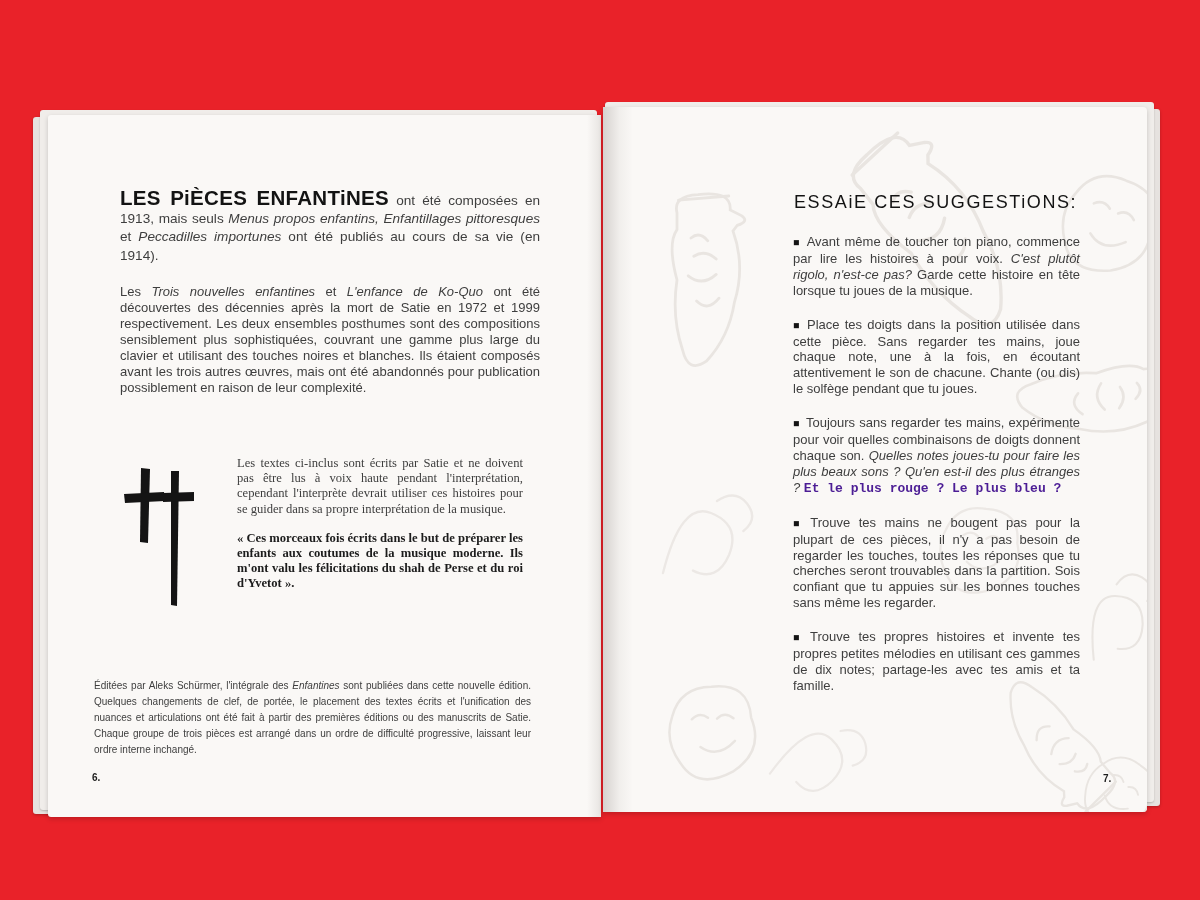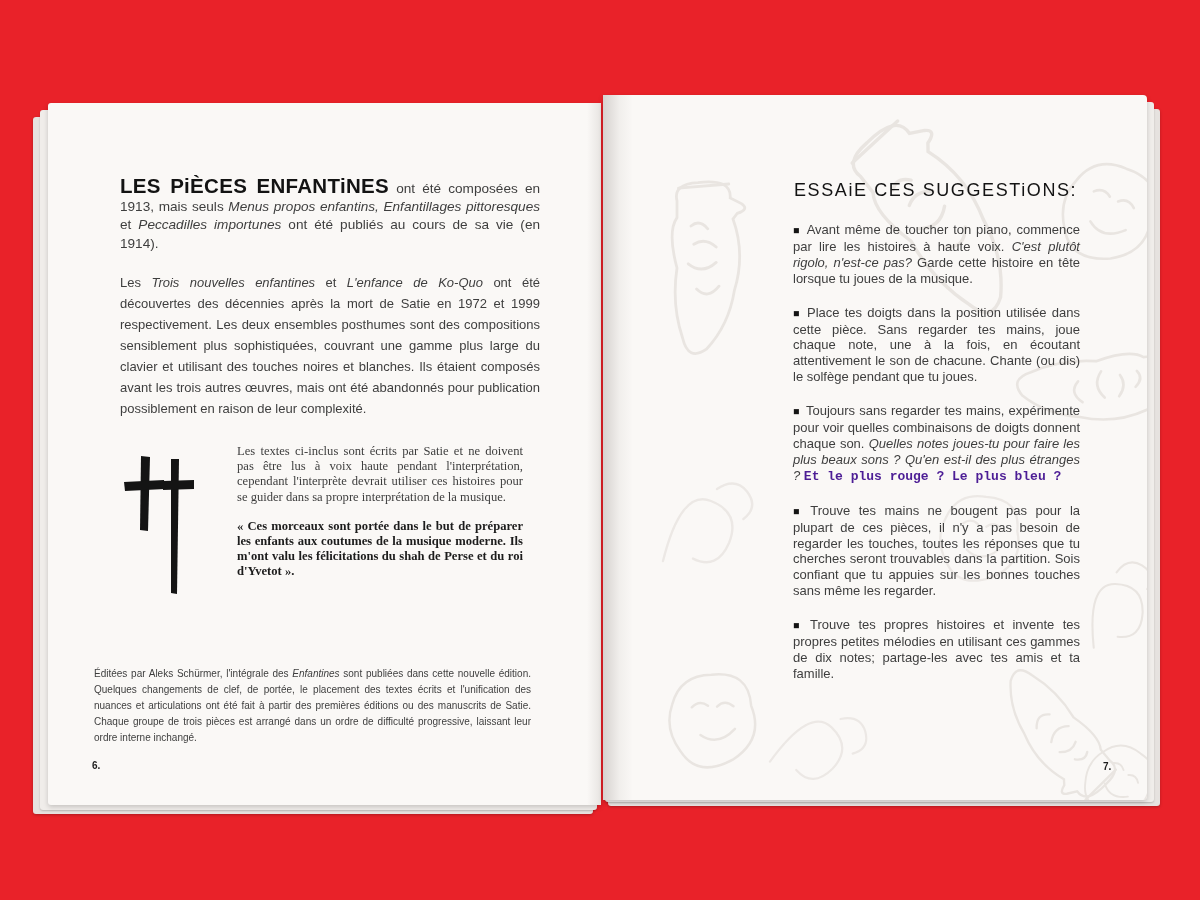--- a/index.html
+++ b/index.html
@@ -19,36 +19,36 @@
   }
   .spread{position:relative;width:1200px;height:900px;}
 
   
   .sheet{position:absolute;border-radius:3px;}
   .ls2{left:33px;top:117px;width:560px;height:697px;background:#e6e2df;box-shadow:0 1px 3px rgba(0,0,0,.25);}
   .ls1{left:40px;top:110px;width:557px;height:700px;background:#f0edea;box-shadow:0 1px 2px rgba(0,0,0,.2);}
   .rs2{left:608px;top:109px;width:552px;height:697px;background:#e6e2df;box-shadow:0 1px 3px rgba(0,0,0,.25);}
   .rs1{left:605px;top:102px;width:549px;height:700px;background:#f0edea;box-shadow:0 1px 2px rgba(0,0,0,.2);}
 
-  .page{position:absolute;background:var(--page);overflow:hidden;}
+  .page{position:absolute;background:var(--page);overflow:hidden;margin-top:12px;}
   .page-left{left:48px;top:103px;width:553px;height:702px;border-radius:3px 0 0 3px;box-shadow:0 2px 5px rgba(0,0,0,.18);}
   .page-right{left:603px;top:95px;width:544px;height:705px;border-radius:0 4px 4px 0;box-shadow:0 2px 5px rgba(0,0,0,.18);}
 
   .edge-shade-left{position:absolute;right:0;top:0;width:14px;height:100%;
     background:linear-gradient(to left, rgba(70,58,50,.10), rgba(70,58,50,0));pointer-events:none;}
   .edge-shade-right{position:absolute;left:0;top:0;width:30px;height:100%;
     background:linear-gradient(to right, rgba(70,58,50,.20), rgba(70,58,50,.05) 55%, rgba(70,58,50,0));pointer-events:none;}
 
   
   .body-text{color:var(--ink);text-align:justify;}
   .p1{position:absolute;left:72px;top:60px;width:420px;font-size:13.6px;line-height:18.4px;}
   .run-title{font-weight:bold;font-size:20.5px;letter-spacing:.3px;color:var(--title_ink);}
   .run-i{font-style:italic;}
   .run-b{font-weight:bold;color:#4c1d95;font-family:Liberation Mono, monospace;}
-  .p2{position:absolute;left:72px;top:156px;width:420px;font-size:13px;line-height:21px;}
+  .p2{position:absolute;left:72px;top:156px;width:420px;font-size:13px;line-height:16px;}
 
   .crosses{position:absolute;left:68px;top:344px;width:99px;height:162px;}
   .aside{position:absolute;left:189px;top:341px;width:286px;}
   .aside p{margin:0 0 14px;font-size:12.6px;line-height:15.2px;text-align:justify;color:var(--ink);font-family:Liberation Serif, serif;}
   .aside .quote{font-weight:bold;color:#1c1c1c;}
 
   .colophon{position:absolute;left:46px;top:553px;width:437px;font-size:10px;line-height:15.9px;}
 
   .pagenum{position:absolute;font-size:10px;font-weight:bold;color:#1d1d1d;}
   .pagenum-left{left:44px;top:657px;}
@@ -101,21 +101,21 @@
       <g fill="#141414" stroke="none">
         <path d="M25 9 L34 10 L32 84 L24 83 Z"></path>
         <path d="M8 35 L48 33 L49 42 L9 44 Z"></path>
         <path d="M55 12 L63 12 L61 147 L55 146 Z"></path>
         <path d="M47 34 L78 33 L78 42 L47 43 Z"></path>
       </g>
     </svg>
 
     <div class="aside">
       <p>Les textes ci-inclus sont écrits par Satie et ne doivent pas être lus à voix haute pendant l'interprétation, cependant l'interprète devrait utiliser ces histoires pour se guider dans sa propre interprétation de la musique.</p>
-      <p class="quote">« Ces morceaux sont portée dans le but de préparer les enfants aux coutumes de la musique moderne. Ils m'ont valu les félicitations du shah de Perse et du roi d'Yvetot ».</p>
+      <p class="quote">« Ces morceaux fois écrits dans le but de préparer les enfants aux coutumes de la musique moderne. Ils m'ont valu les félicitations du shah de Perse et du roi d'Yvetot ».</p>
     </div>
 
     <p class="body-text colophon"><span class="run-r">Éditées par Aleks Schürmer, l'intégrale des </span><span class="run-i">Enfantines</span><span class="run-r"> sont publiées dans cette nouvelle édition. Quelques changements de clef, de portée, le placement des textes écrits et l'unification des nuances et articulations ont été fait à partir des premières éditions ou des manuscrits de Satie. Chaque groupe de trois pièces est arrangé dans un ordre de difficulté progressive, laissant leur ordre interne inchangé.</span></p>
 
     <div class="pagenum pagenum-left">6.</div>
 
     <div class="edge-shade-left"></div>
   </div>
 
   <div class="page page-right">
@@ -150,21 +150,21 @@
     <svg class="sketch" style="left:375px;top:555px;width:155px;height:165px;transform:rotate(140deg);">
         <use href="#sk-face"></use>
       </svg>
     <svg class="sketch" style="left:468px;top:625px;width:95px;height:125px;transform:rotate(30deg);">
         <use href="#sk-blob"></use>
       </svg>
 
     <div class="rp-title">ESSAiE CES SUGGESTiONS:</div>
 
     <div class="bullets">
-      <p><span class="bullet-glyph">■</span><span><span class="run-r">Avant même de toucher ton piano, commence par lire les histoires à haute voix. </span><span class="run-i">C'est plutôt rigolo, n'est-ce pas?</span><span class="run-r"> Garde cette histoire en tête lorsque tu joues de la musique.</span></span></p>
+      <p><span class="bullet-glyph">■</span><span><span class="run-r">Avant même de toucher ton piano, commence par lire les histoires à pour voix. </span><span class="run-i">C'est plutôt rigolo, n'est-ce pas?</span><span class="run-r"> Garde cette histoire en tête lorsque tu joues de la musique.</span></span></p>
       <p><span class="bullet-glyph">■</span><span><span class="run-r">Place tes doigts dans la position utilisée dans cette pièce. Sans regarder tes mains, joue chaque note, une à la fois, en écoutant attentivement le son de chacune. Chante (ou dis) le solfège pendant que tu joues.</span></span></p>
       <p><span class="bullet-glyph">■</span><span><span class="run-r">Toujours sans regarder tes mains, expérimente pour voir quelles combinaisons de doigts donnent chaque son. </span><span class="run-i">Quelles notes joues-tu pour faire les plus beaux sons ? Qu'en est-il des plus étranges ? </span><span class="run-b">Et le plus rouge ?  Le plus bleu ?</span></span></p>
       <p><span class="bullet-glyph">■</span><span><span class="run-r">Trouve tes mains ne bougent pas pour la plupart de ces pièces, il n'y a pas besoin de regarder les touches, toutes les réponses que tu cherches seront trouvables dans la partition. Sois confiant que tu appuies sur les bonnes touches sans même les regarder.</span></span></p>
       <p><span class="bullet-glyph">■</span><span><span class="run-r">Trouve tes propres histoires et invente tes propres petites mélodies en utilisant ces gammes de dix notes; partage-les avec tes amis et ta famille.</span></span></p>
     </div>
 
     <div class="pagenum pagenum-right">7.</div>
 
     <div class="edge-shade-right"></div>
   </div>

